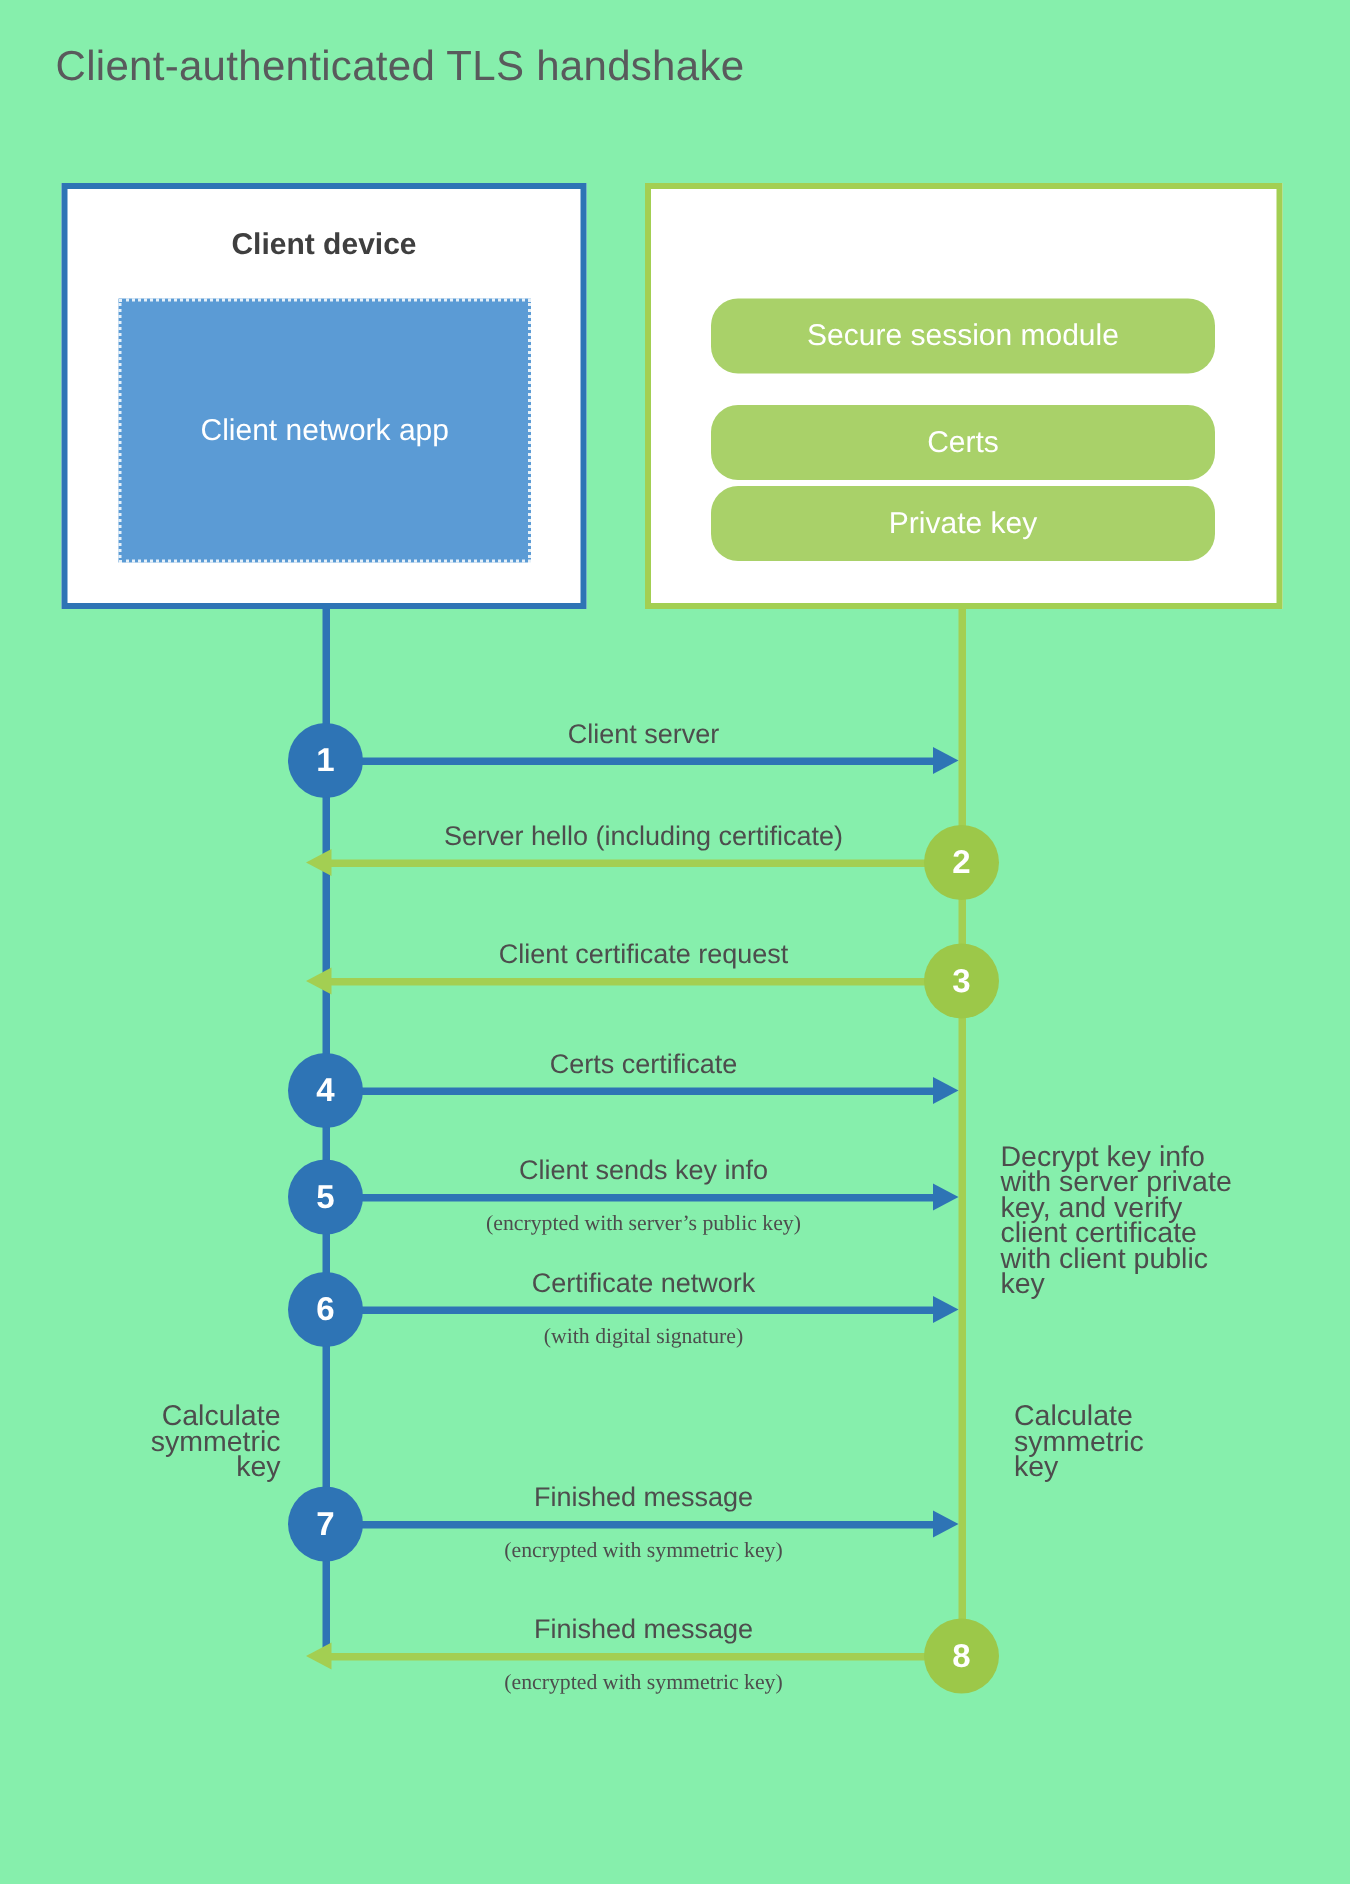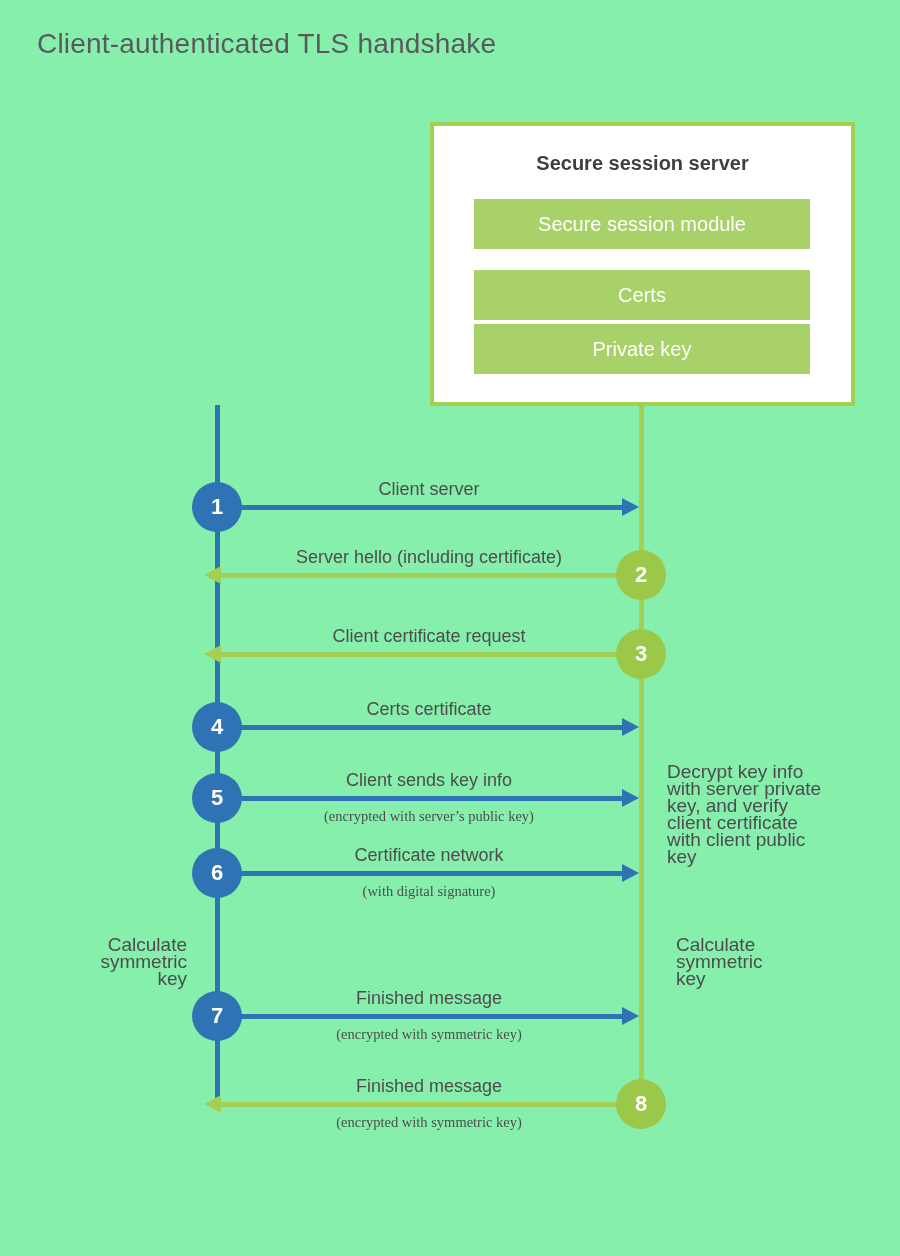--- a/index.html
+++ b/index.html
@@ -30,21 +30,21 @@
   }
   .client-app{
     position:absolute;left:34px;top:73px;width:275px;height:176px;box-sizing:border-box;
     background:var(--blue-fill);border:2px dotted rgba(255,255,255,.85);
     display:flex;align-items:center;justify-content:center;text-align:center;
     color:#fff;font-size:20px;line-height:29px;padding:0 40px;
   }
   .server-bar{
     position:absolute;left:40px;width:336px;height:50px;background:var(--green-bar);
     display:flex;align-items:center;justify-content:center;
-    color:#fff;font-size:20px;
+    color:#fff;font-size:20px;border-radius:18px;
   }
   
   .v-line{position:absolute;top:405px;width:5px;height:702px;}
   .v-blue{left:215px;background:var(--blue);}
   .v-green{left:639px;background:var(--green);}
   
   .h-line{position:absolute;height:5px;}
   .h-blue{left:217px;width:410px;background:var(--blue);}
   .h-green{left:218px;width:423px;background:var(--green);}
   .ah{position:absolute;width:0;height:0;border-top:9px solid transparent;border-bottom:9px solid transparent;}
@@ -73,23 +73,26 @@
   .calc-left{left:67px;top:936px;width:120px;text-align:right;}
   .calc-right{left:676px;top:936px;width:110px;text-align:left;}
 </style>
 </head>
 <body>
 
 <div class="canvas">
 
   <div class="page-title">Client-authenticated TLS handshake</div>
 
+  <div class="actor-box client-box">
+    <div class="actor-title">Client device</div>
+    <div class="client-app">Client network app</div>
+  </div>
 
   <div class="actor-box server-box">
-    <div class="actor-title">Secure session server</div>
     <div class="server-bar" style="top:73px">Secure session module</div>
     <div class="server-bar" style="top:144px">Certs</div>
     <div class="server-bar" style="top:198px">Private key</div>
   </div>
 
   <div class="v-line v-blue"></div>
   <div class="v-line v-green"></div>
 
   <div class="h-line h-blue" style="top:505px"></div>
   <div class="ah ah-right" style="top:498px"></div>

